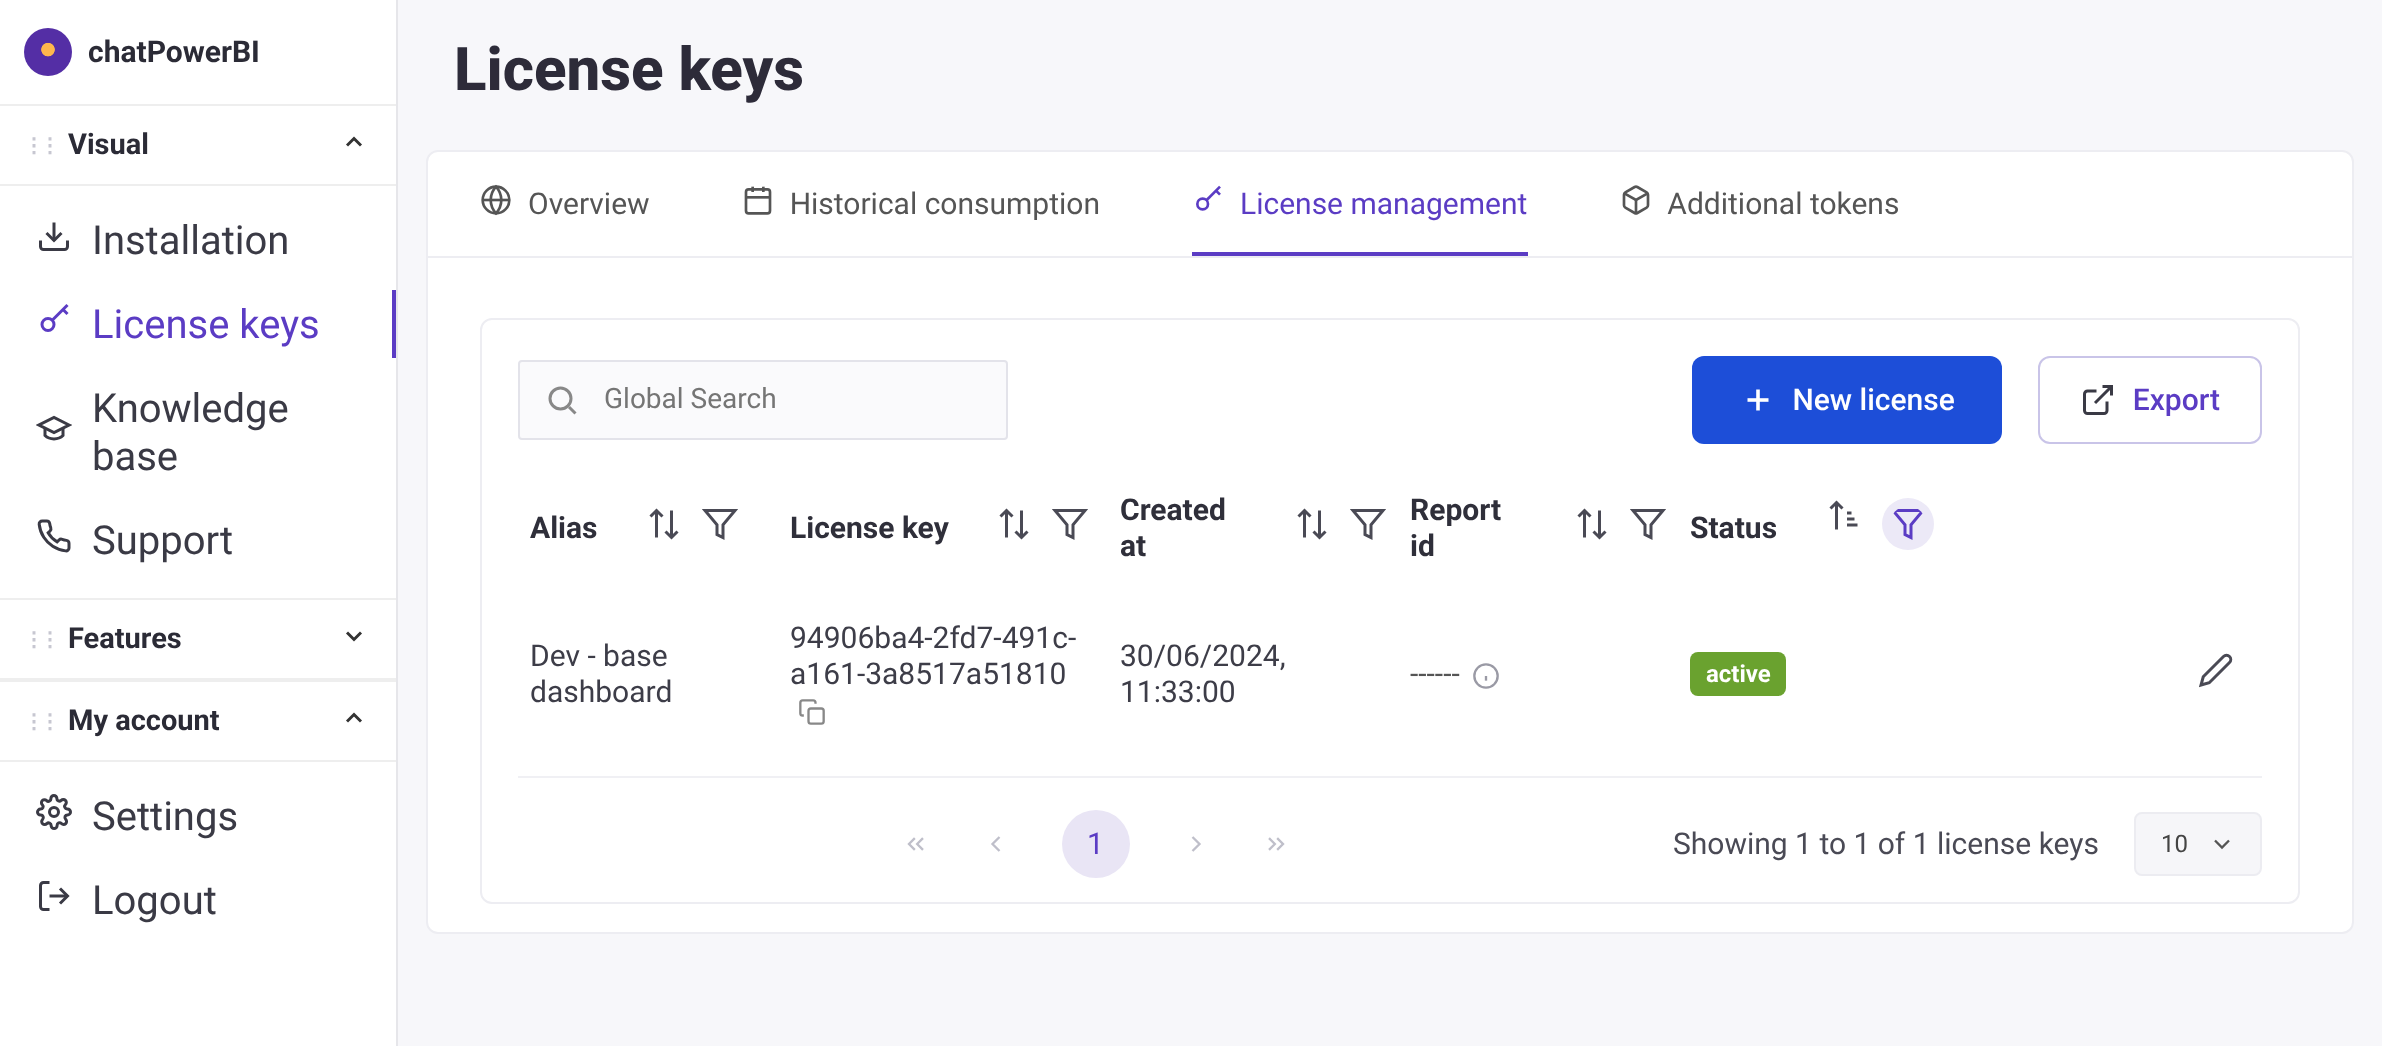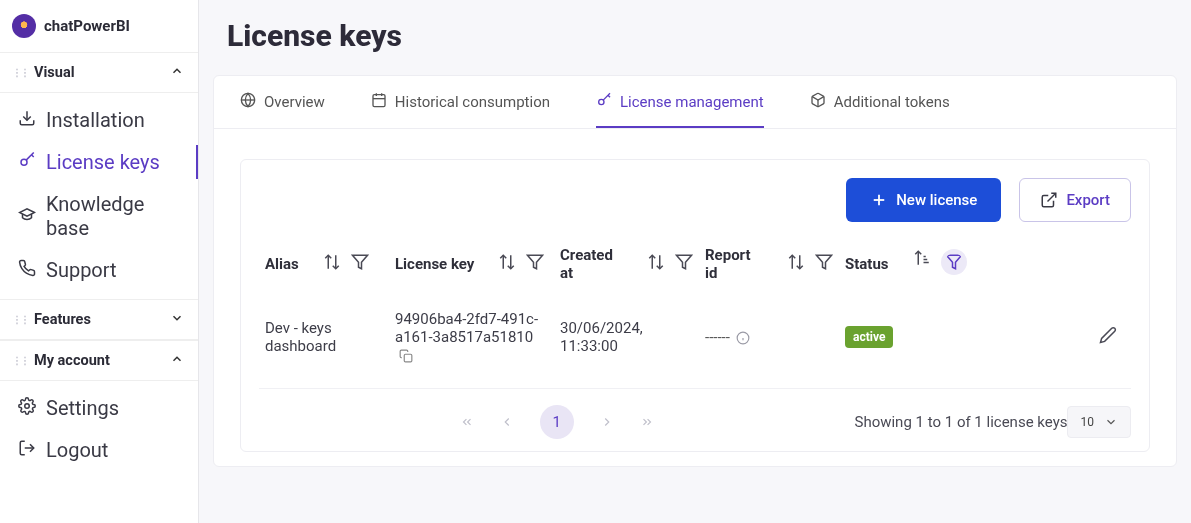--- a/index.html
+++ b/index.html
@@ -43,21 +43,21 @@
   .colhead-actions{display:flex; gap:10px; color:#555;}
   .iconbtn{width:18px;height:18px;cursor:pointer;color:#4a4a55;}
   .iconbtn.highlight{background:#ece9f7;border-radius:50%;padding:4px;width:26px;height:26px;color:#5b3cc4;}
   .badge{display:inline-block; background:#6aa22f; color:#fff; font-size:12px; font-weight:700; padding:4px 8px; border-radius:4px;}
   .info-ico{color:#9a9aa5;width:14px;height:14px;margin-left:6px;vertical-align:middle;}
   .copy-ico{color:#888;width:14px;height:14px;margin-left:4px;cursor:pointer;vertical-align:middle;}
   .pager{display:flex;align-items:center;justify-content:space-between;padding-top:16px;border-top:1px solid #f0f0f4;margin-top:4px;}
   .pager-left{display:flex;align-items:center;gap:26px;color:#bfbfca; margin:0 auto;}
   .pagenum{width:34px;height:34px;border-radius:50%;background:#e9e5f5;color:#5b3cc4;display:flex;align-items:center;justify-content:center;font-size:15px;}
   .pagechev{width:14px;height:14px;cursor:pointer;}
-  .pager-right{display:flex;align-items:center;}
+  .pager-right{display:flex;align-items:center;gap:18px;}
   .pager-info{font-size:15px;color:#4a4a55;}
   .pagesize{display:flex;align-items:center;gap:10px;border:1px solid #ececf1;background:#f6f6f9;border-radius:4px;padding:8px 12px;font-size:12px;color:#444;cursor:pointer;}
   .dashline{color:#555;}
 </style>
 </head>
 <body>
 
 <aside class="sidebar">
   <div class="sidebar-header">
     <span class="logo"></span>
@@ -179,20 +179,27 @@
               <line x1="12" y1="22.08" x2="12" y2="12"></line>
             </svg></span>
           <span>Additional tokens</span>
         </div>
       </div>
 
     <div class="panel">
       <div class="inner-card">
 
         <div class="toolbar">
+          <div class="search-wrap">
+            <svg class="ico search-ico" viewBox="0 0 24 24" fill="none" stroke="currentColor" stroke-width="2">
+                <circle cx="11" cy="11" r="7"></circle>
+                <line x1="21" y1="21" x2="16.65" y2="16.65"></line>
+              </svg>
+            <input type="text" placeholder="Global Search" style="">
+          </div>
           <span class="spacer"></span>
           <button class="btn btn-primary">
             <svg class="ico" style="color:#fff" viewBox="0 0 24 24" fill="none" stroke="currentColor" stroke-width="2.4">
                 <line x1="12" y1="5" x2="12" y2="19"></line>
                 <line x1="5" y1="12" x2="19" y2="12"></line>
               </svg>
             <span>New license</span>
           </button>
           <button class="btn btn-outline">
             <svg class="ico" viewBox="0 0 24 24" fill="none" stroke="currentColor" stroke-width="2">
@@ -294,21 +301,21 @@
                           <polygon points="22 3 2 3 10 12.46 10 19 14 21 14 12.46 22 3"></polygon>
                         </svg></span>
                     </span>
                   </div>
                 </th>
                 <th></th>
               </tr>
             </thead>
           <tbody id="tbody">
               <tr>
-                <td>Dev - keys dashboard</td>
+                <td>Dev - base dashboard</td>
                 <td><span>94906ba4-2fd7-491c-a161-3a8517a51810</span> <span><svg class="copy-ico" viewBox="0 0 24 24" fill="none" stroke="currentColor" stroke-width="2">
                       <rect x="9" y="9" width="13" height="13" rx="2"></rect>
                       <path d="M5 15H4a2 2 0 0 1-2-2V4a2 2 0 0 1 2-2h9a2 2 0 0 1 2 2v1"></path>
                     </svg></span></td>
                 <td>30/06/2024, 11:33:00</td>
                 <td><span class="dashline">------</span><span><svg class="info-ico" viewBox="0 0 24 24" fill="none" stroke="currentColor" stroke-width="2">
                       <circle cx="12" cy="12" r="10"></circle>
                       <line x1="12" y1="16" x2="12" y2="12"></line>
                       <line x1="12" y1="8" x2="12.01" y2="8"></line>
                     </svg></span></td>

